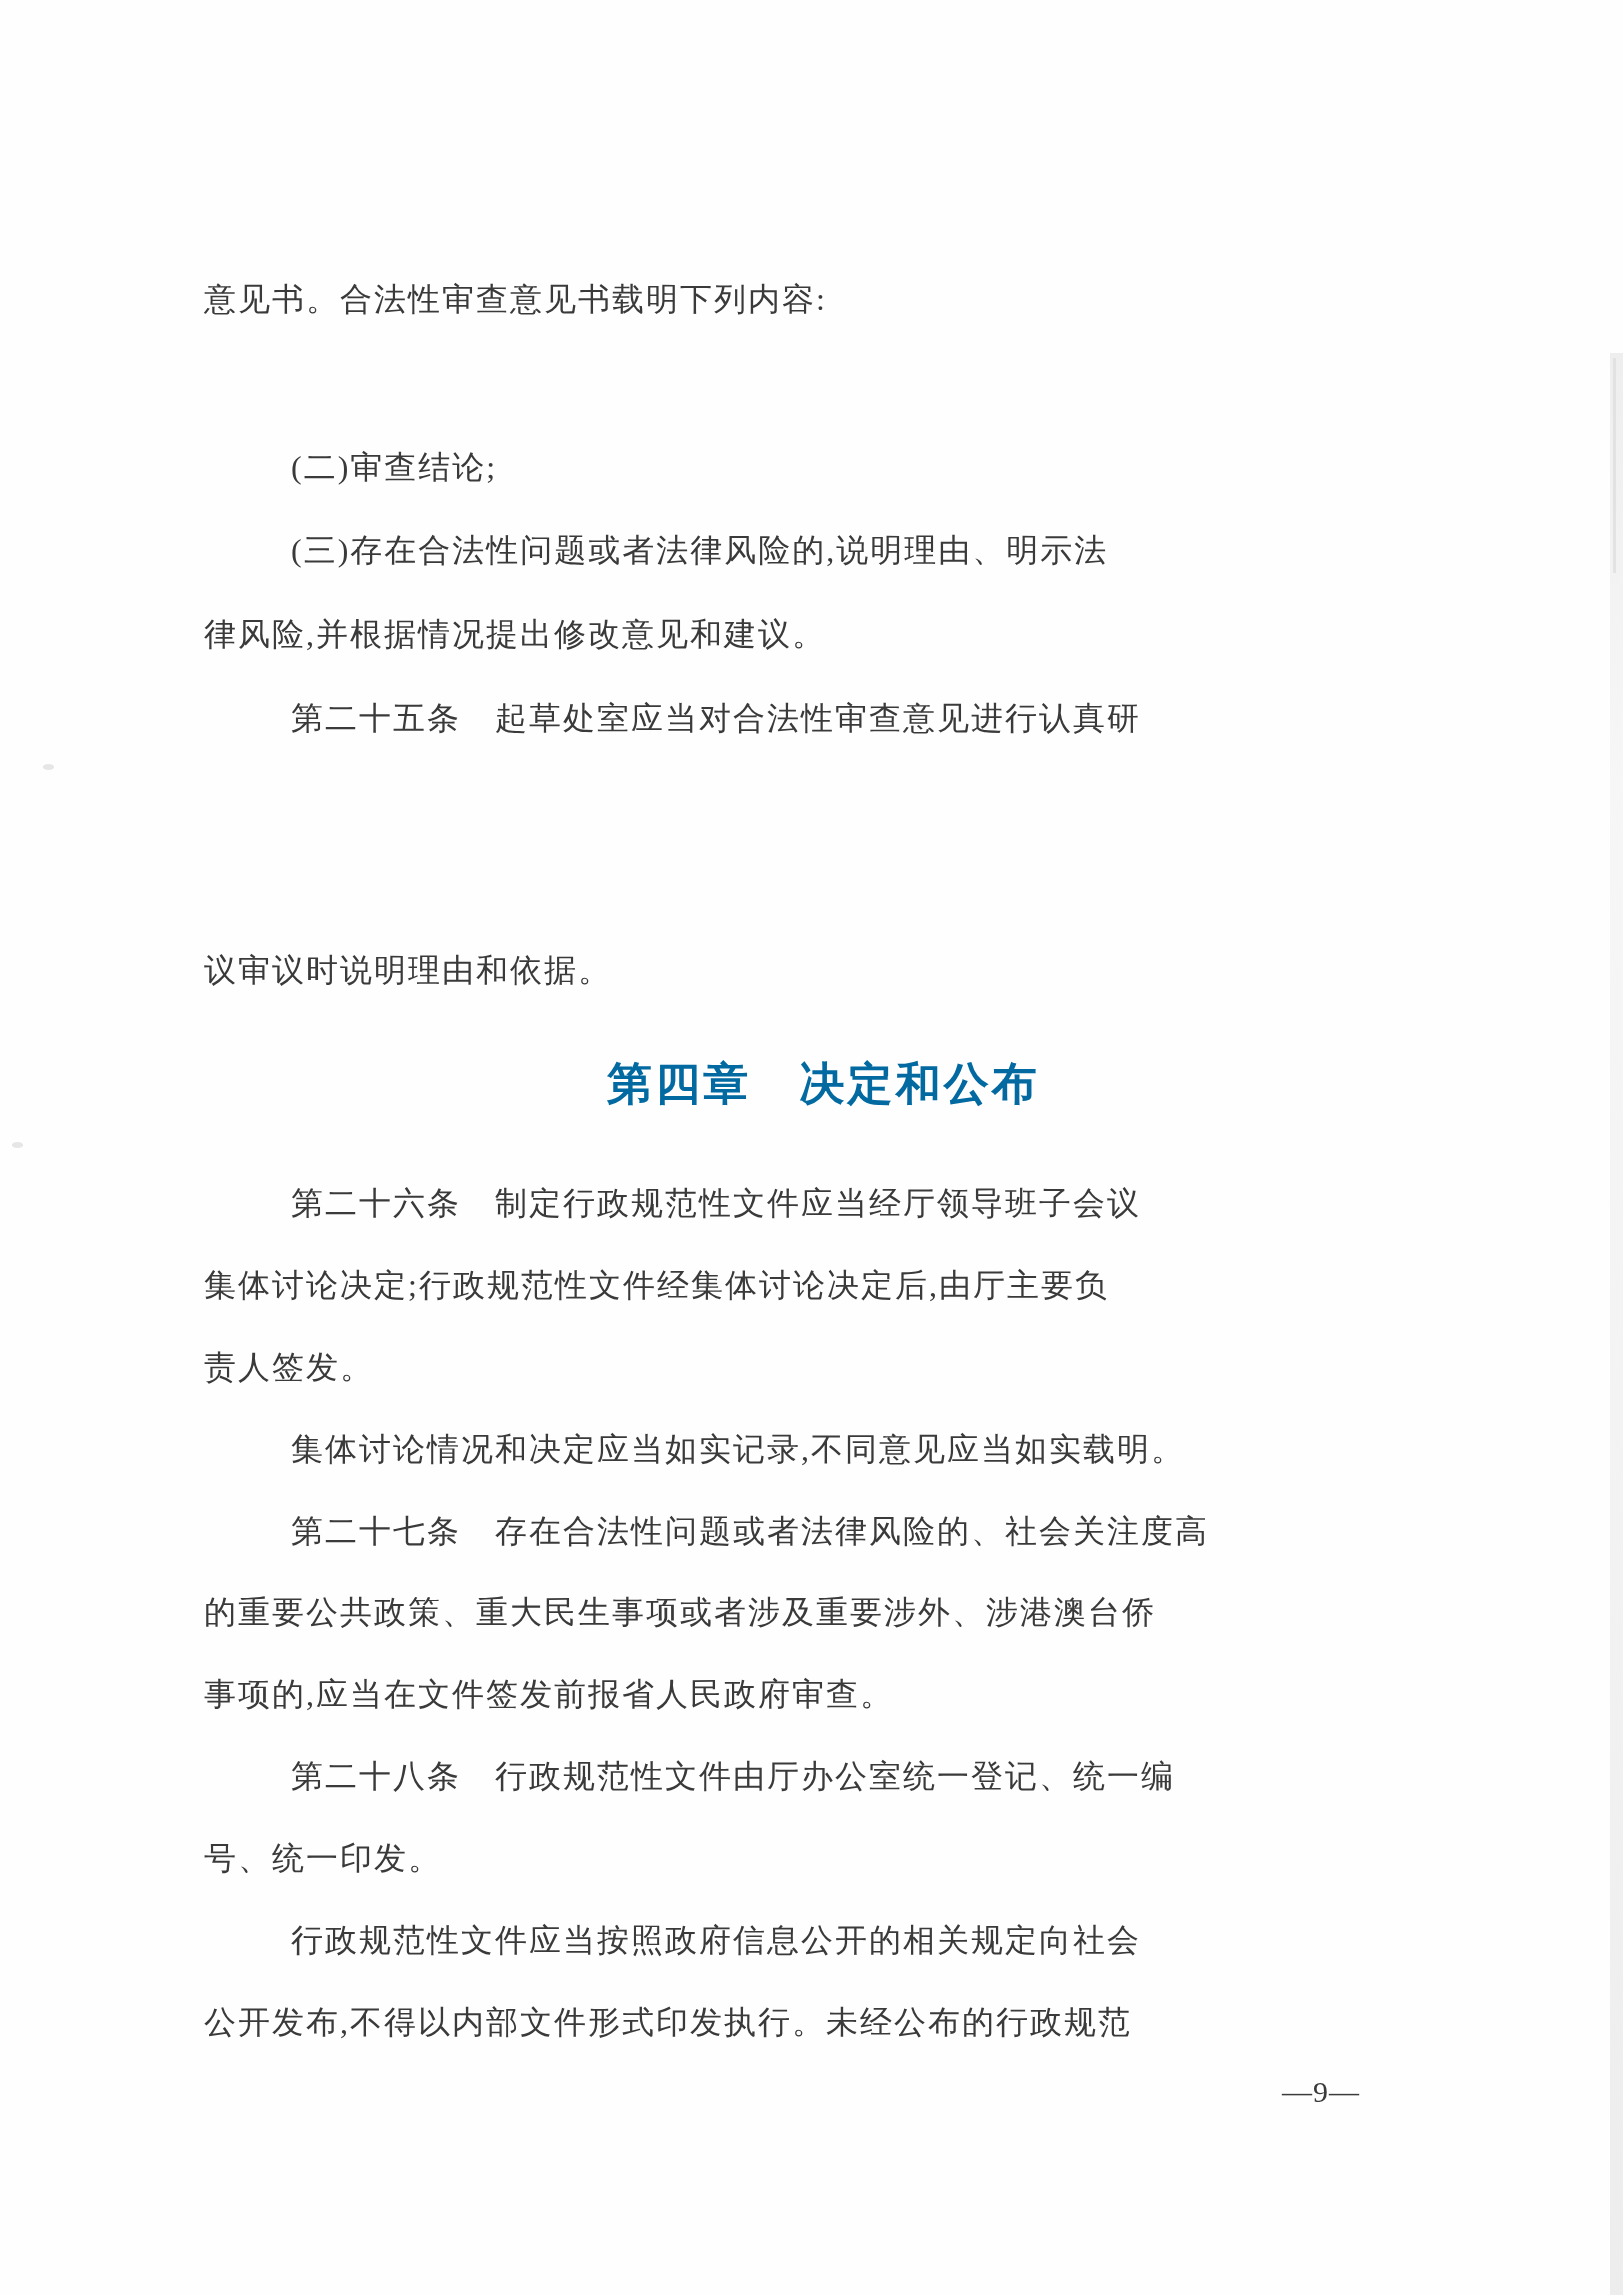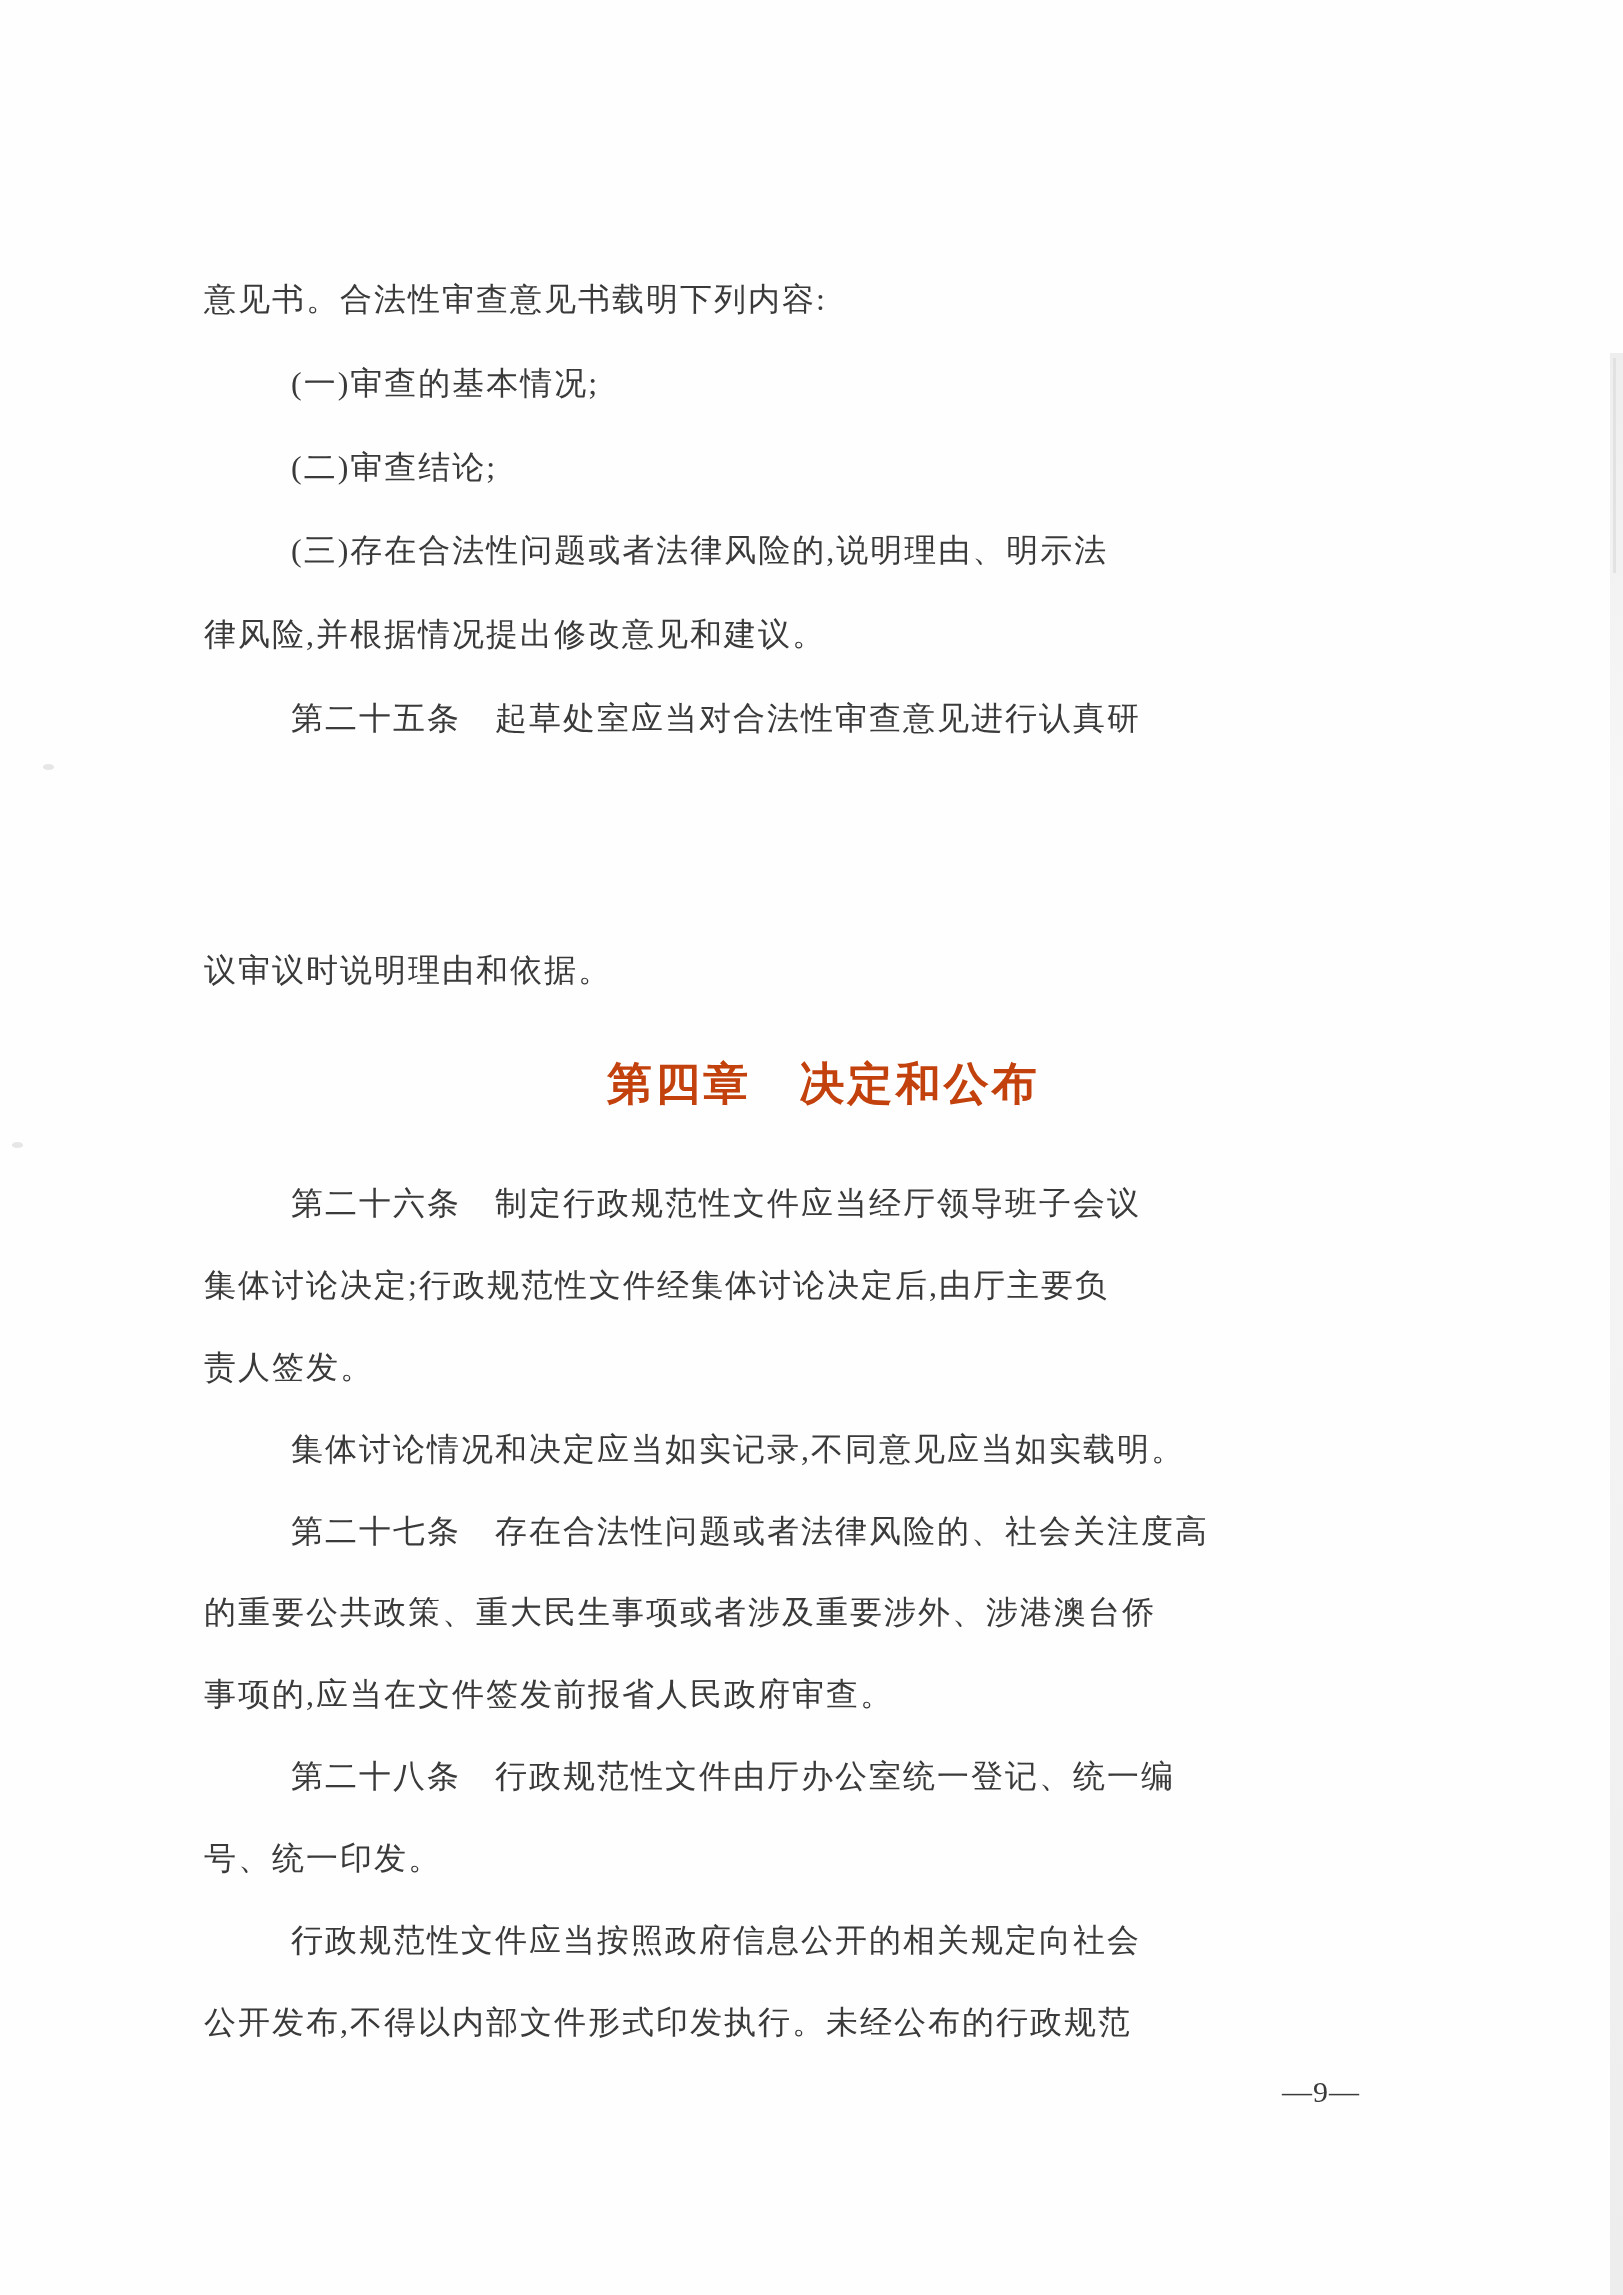--- a/index.html
+++ b/index.html
@@ -32,21 +32,21 @@
   }
   .chapter {
     position: absolute;
     left: 192px;
     width: 1263px;
     text-align: center;
     font-size: 45px;
     line-height: 1.05;
     font-weight: 700;
     letter-spacing: 3.1px;
-    color: #c2410c;
+    color: #0369a1;
     font-family: "Liberation Sans", "DejaVu Sans", sans-serif;
   }
   .page-number {
     position: absolute;
     left: 1282px;
     top: 2075px;
     font-size: 30px;
     letter-spacing: 1px;
     color: #3a3a3a;
     font-family: "Liberation Serif", "DejaVu Serif", serif;
@@ -78,21 +78,20 @@
   }
   .speck-1 { left: 43px;  top: 764px; width: 11.2px; height: 5.6px; }
   .speck-2 { left: 12.3px;  top: 1142px; width: 11.2px; height: 5.6px; }
 </style>
 </head>
 <body>
 
 <div class="page">
 
   <div class="line" style="top:283px">意见书。合法性审查意见书载明下列内容:</div>
-  <div class="line indent" style="top:367px">(一)审查的基本情况;</div>
   <div class="line indent" style="top:451px">(二)审查结论;</div>
   <div class="line indent" style="top:534px">(三)存在合法性问题或者法律风险的,说明理由、明示法</div>
   <div class="line" style="top:618px">律风险,并根据情况提出修改意见和建议。</div>
   <div class="line indent" style="top:702px">第二十五条　起草处室应当对合法性审查意见进行认真研</div>
   <div class="line" style="top:954px">议审议时说明理由和依据。</div>
 
   <div class="chapter" style="top:1060px">第四章　决定和公布</div>
 
   <div class="line indent" style="top:1187px">第二十六条　制定行政规范性文件应当经厅领导班子会议</div>
   <div class="line" style="top:1269px">集体讨论决定;行政规范性文件经集体讨论决定后,由厅主要负</div>

